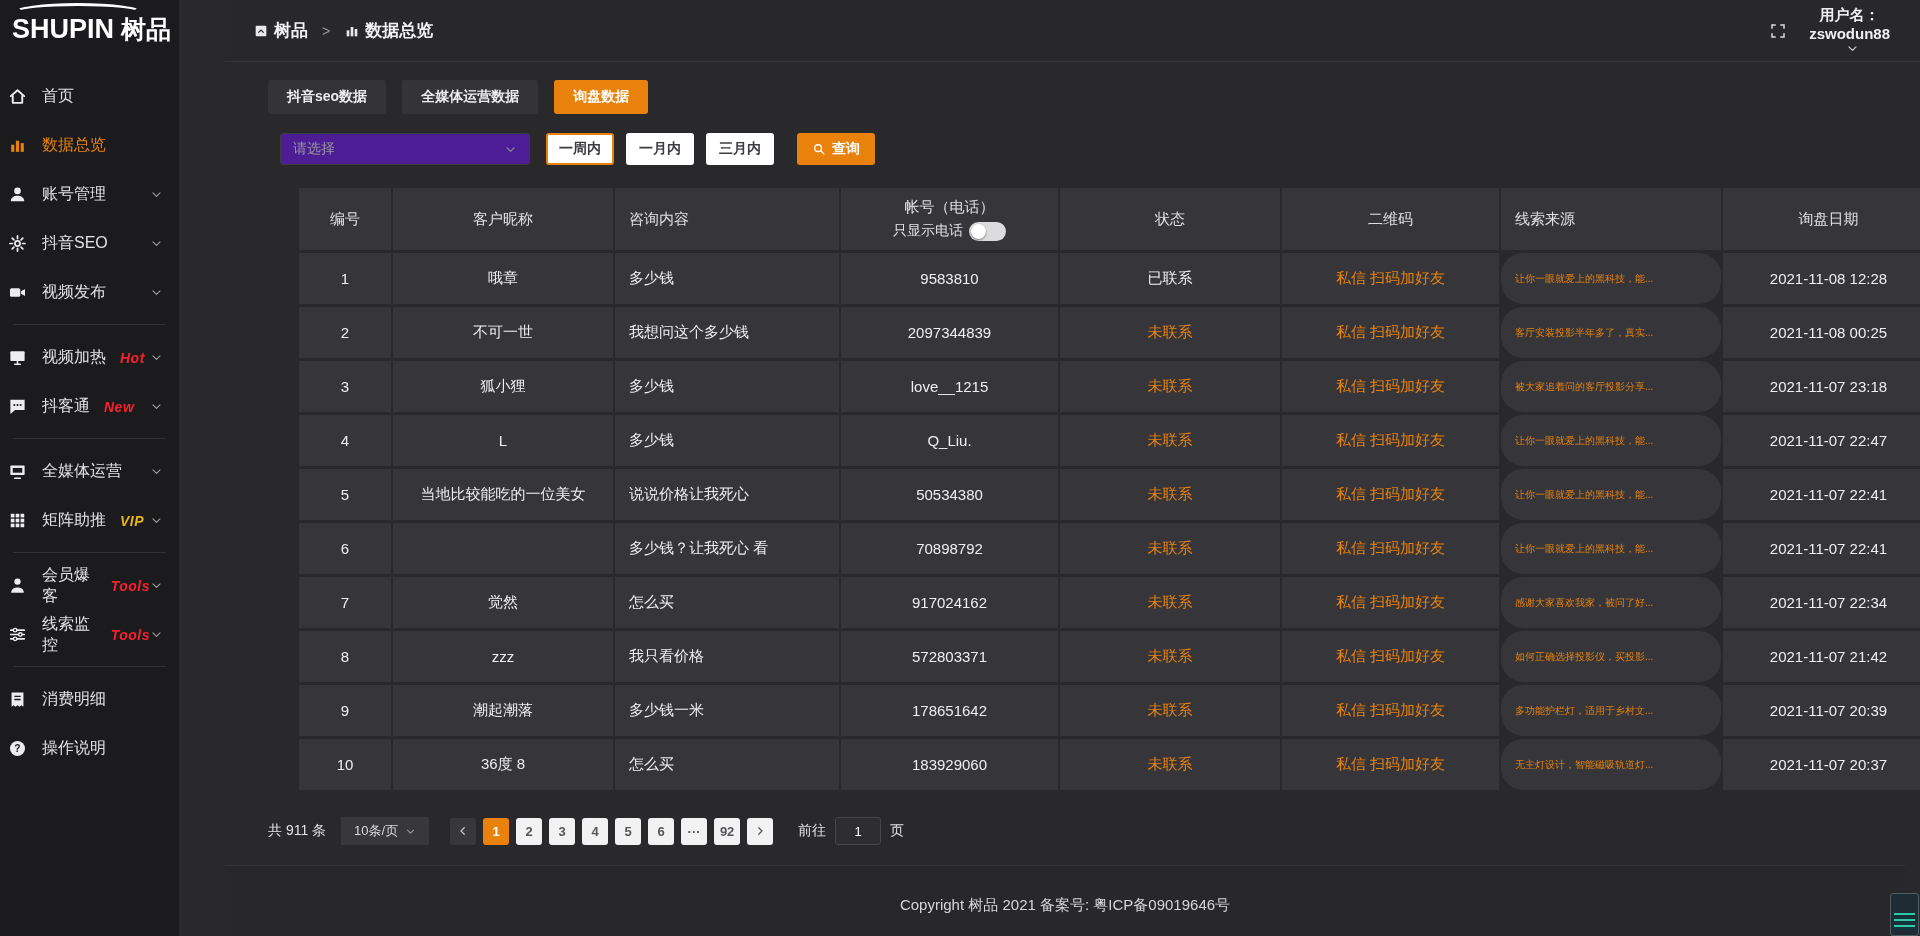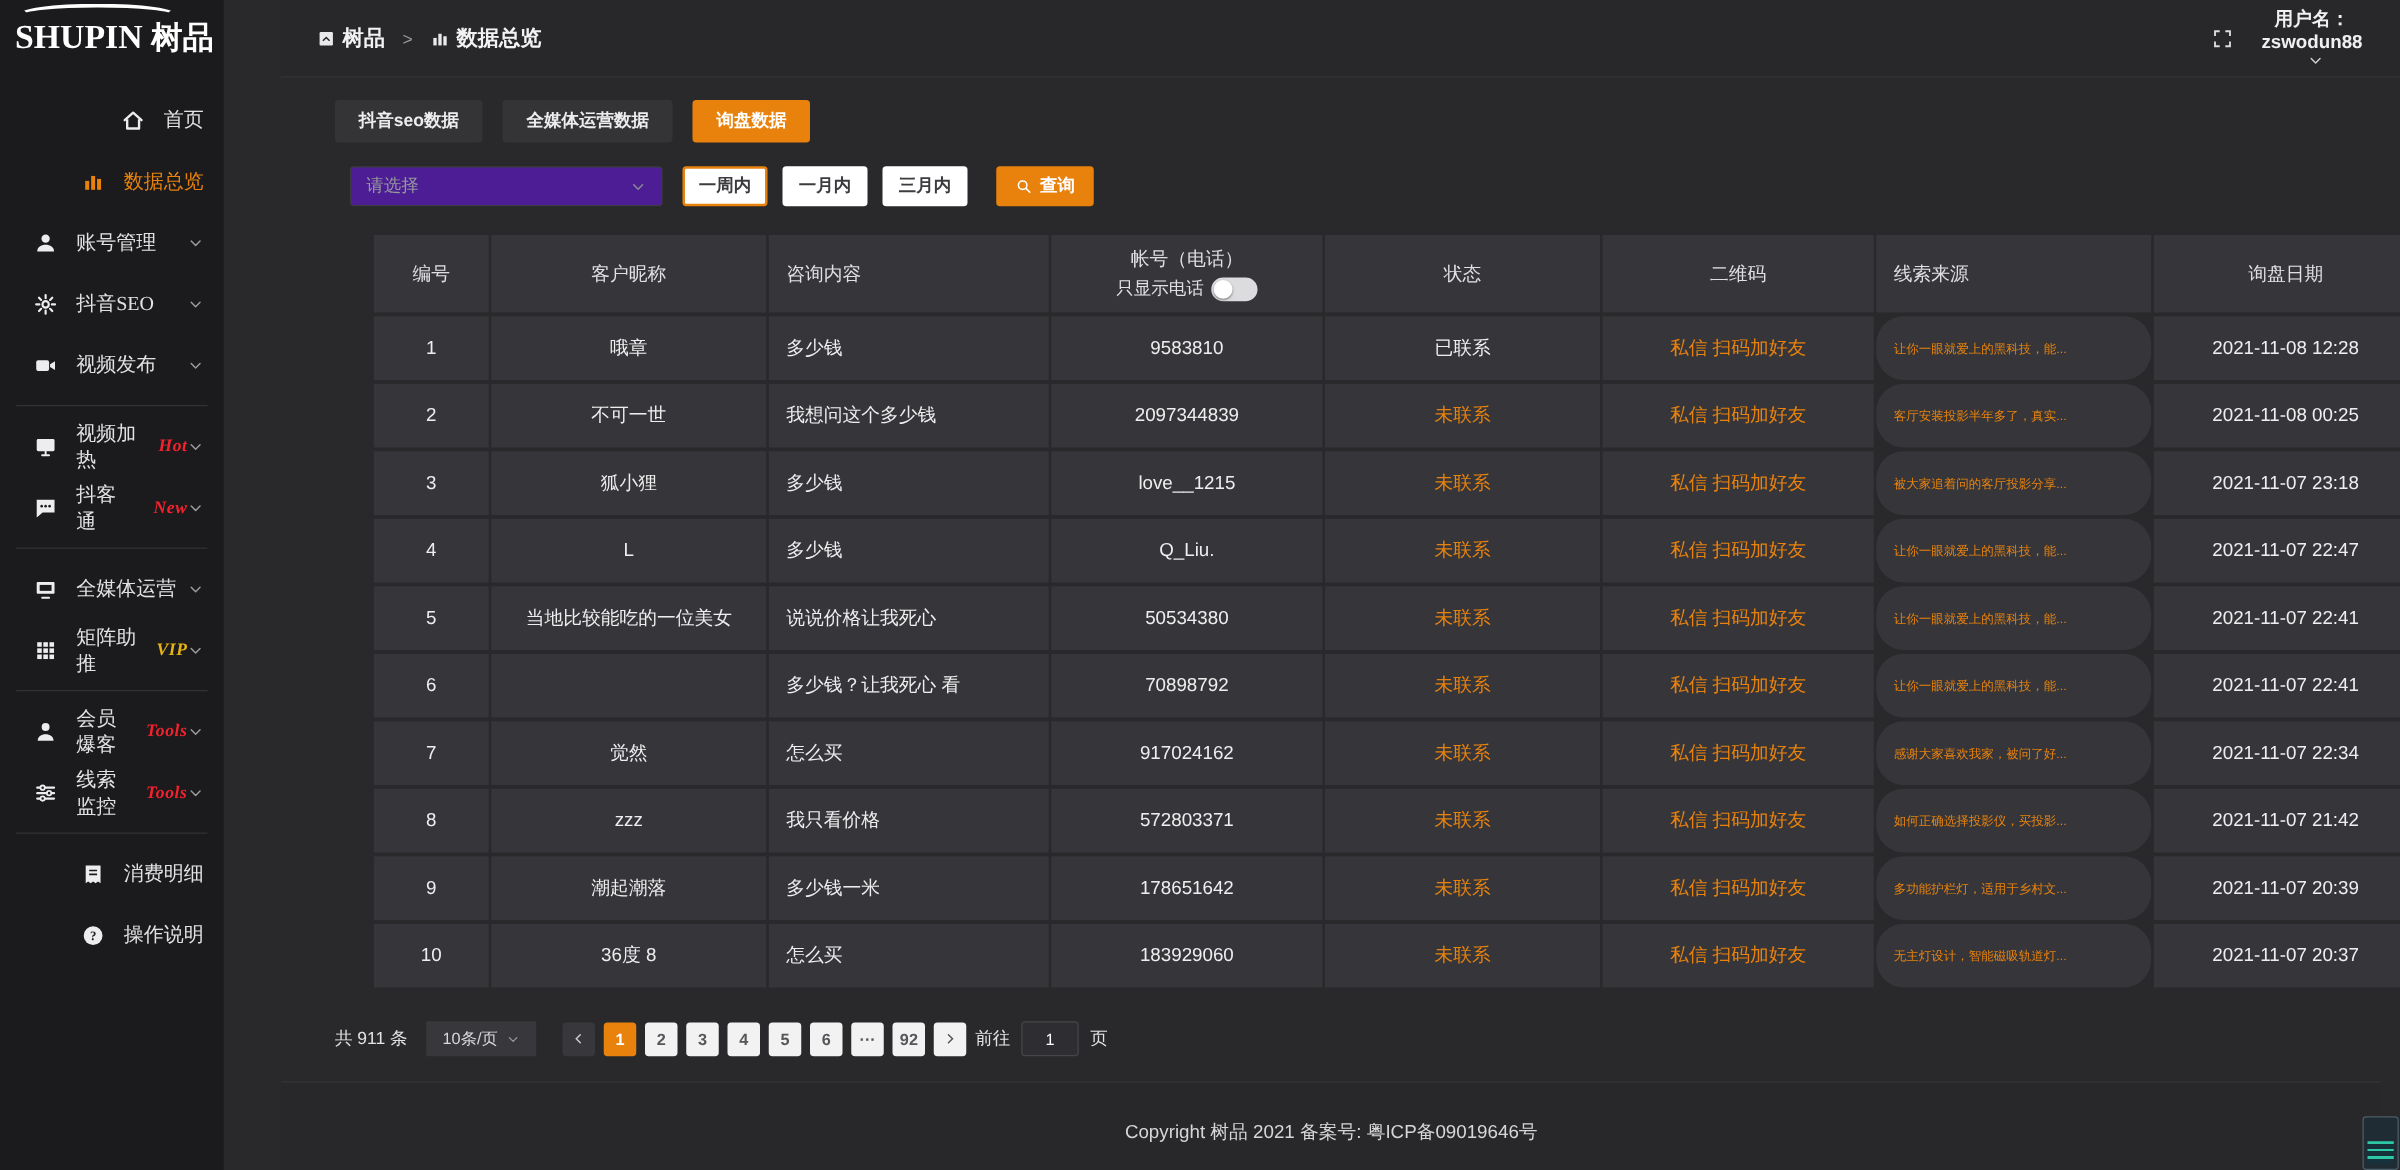--- a/index.html
+++ b/index.html
@@ -7,33 +7,33 @@
   body {
     width:1920px; height:936px; overflow:hidden; position:relative;
     background:#29292b; color:#e4e4e6;
     font-family:"Liberation Sans","DejaVu Sans",sans-serif;
   }
   .ic { width:100%; height:100%; display:block; }
 
   
   .sidebar {
     position:absolute; left:0; top:0; width:179px; height:936px;
-    background:#1b1b1d; z-index:3;font-family:Liberation Serif, serif;
+    background:#1b1b1d; z-index:3;
   }
   .logo { position:relative; height:52px; display:flex; align-items:center; padding:6px 0 0 12px; }
   .logo-arc {
     position:absolute; top:3px; left:14px; width:128px; height:18px;
     border:3px solid transparent; border-top-color:#fff; border-radius:50%;
   }
   .logo-en { color:#fff; font-weight:900; font-size:27px; letter-spacing:0px; font-style:normal; }
   .logo-cn { color:#fff; font-weight:700; font-size:25px; margin-left:7px; }
   .side-nav { padding-top:20px; }
   .side-item {
     position:relative; display:flex; align-items:center; height:49px;
-    padding:0 16px 0 27px; font-size:16px; color:#e2e2e4; cursor:pointer;justify-content:flex-end;
+    padding:0 16px 0 8px; font-size:16px; color:#e2e2e4; cursor:pointer;
   }
   .side-item .icon { width:19px; height:19px; margin-right:15px; color:#ededef; flex:none; }
   .side-item.active { color:#e8820d; }
   .side-item.active .icon { color:#e8820d; }
   .badge { font-style:italic; font-weight:bold; font-size:14px; margin-left:14px; letter-spacing:0.5px; }
   .badge[data-color="red"]  { color:#f5222d; }
   .badge[data-color="gold"] { color:#e7b416; }
   .side-chev { width:13px; height:13px; margin-left:auto; color:#9b9b9f; flex:none; }
   .side-item.divided { margin-bottom:16px; }
   .side-item.divided::after {
@@ -121,21 +121,21 @@
   .page-size .chev { width:11px; height:11px; color:#9b9ba0; }
   .pages { display:flex; align-items:center; margin-left:21px; }
   .pbtn {
     min-width:26px; height:27px; padding:0 4px; margin-right:7px; border-radius:3px; cursor:pointer;
     background:#f2f2f3; color:#55555a; font-size:13px; font-weight:bold;
     display:flex; align-items:center; justify-content:center;
   }
   .pbtn.prev { background:#38383c; color:#cacace; }
   .pbtn.active { background:#e8820d; color:#fff; }
   .pbtn .chev { width:12px; height:12px; }
-  .goto { display:flex; align-items:center; margin-left:0; gap:9px; }
+  .goto { display:flex; align-items:center; margin-left:18px; gap:9px; }
   .goto-input {
     width:46px; height:28px; background:#2e2e32; border:1px solid #45454a; border-radius:3px;
     color:#fff; display:flex; align-items:center; justify-content:center; font-size:13px;
   }
 
   
   .footer {
     position:absolute; left:225px; right:15px; top:865px; height:71px;
     border-top:1px solid #343437; background:#28282a;
     display:flex; justify-content:center; padding-top:30px;

